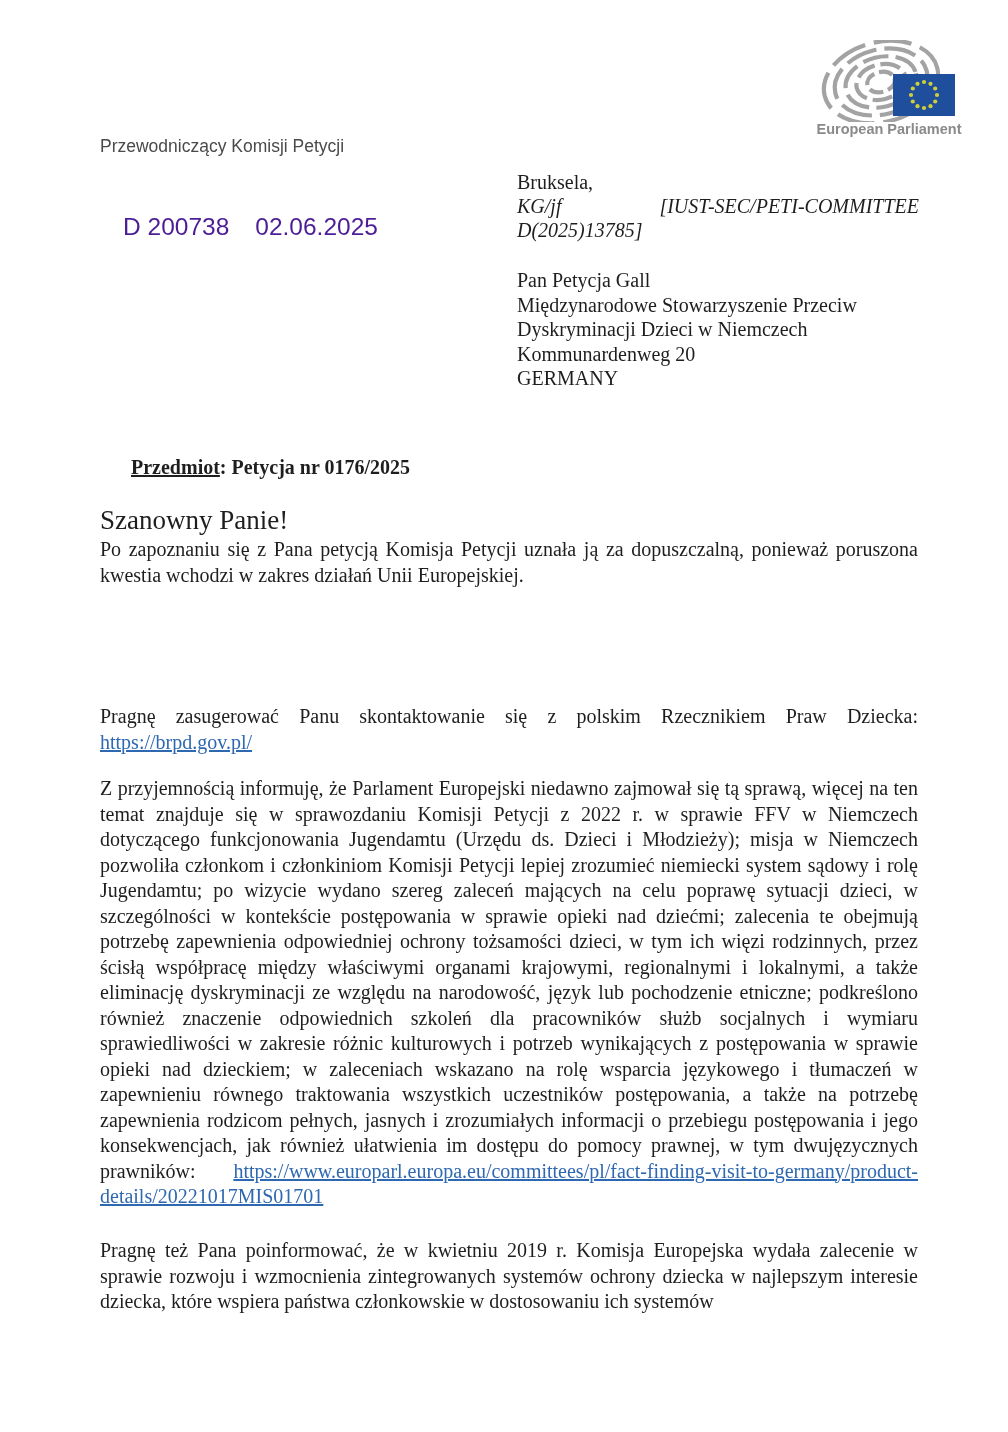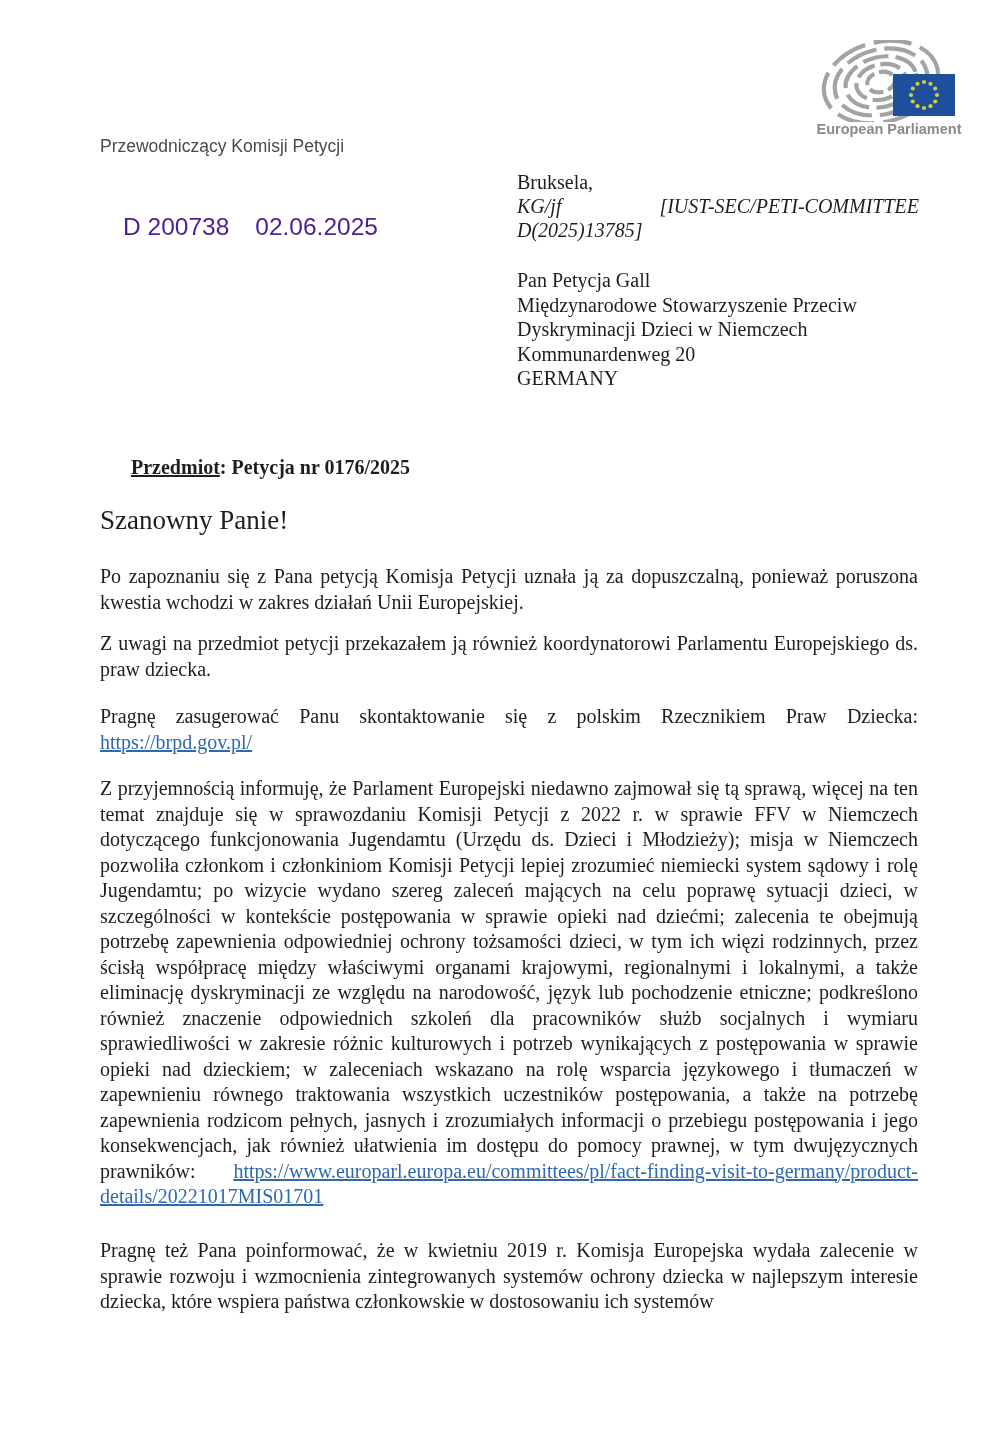--- a/index.html
+++ b/index.html
@@ -103,21 +103,21 @@
   }
   .para {
     position: absolute;
     left: 100px;
     width: 818px;
     margin: 0;
     font-size: 20px;
     line-height: 25.5px;
     text-align: justify;
   }
-  .para-1 { top: 564px; }
+  .para-1 { top: 537px; }
   .para-2 { top: 631px; }
   .para-3 { top: 704px; }
   .para-4 { top: 776px; }
   .para-5 { top: 1238px; }
   .para a {
     color: #2e68b1;
     text-decoration: underline;
   }
 </style>
 </head>
@@ -179,21 +179,20 @@
   </div>
 
   <div class="subject">
     <span class="u">Przedmiot</span><span>: Petycja nr 0176/2025</span>
   </div>
 
   <div class="salutation">Szanowny Panie!</div>
 
   <p class="para para-1">Po zapoznaniu się z Pana petycją Komisja Petycji uznała ją za dopuszczalną, ponieważ poruszona kwestia wchodzi w zakres działań Unii Europejskiej.</p>
 
-  <p class="para para-2">Z uwagi na przedmiot petycji przekazałem ją również koordynatorowi Parlamentu Europejskiego ds. praw dziecka.</p>
 
   <p class="para para-3"><span>Pragnę zasugerować Panu skontaktowanie się z polskim Rzecznikiem Praw Dziecka: </span><a href="#">https://brpd.gov.pl/</a></p>
 
   <p class="para para-4"><span>Z przyjemnością informuję, że Parlament Europejski niedawno zajmował się tą sprawą, więcej na ten temat znajduje się w sprawozdaniu Komisji Petycji z 2022 r. w sprawie FFV w Niemczech dotyczącego funkcjonowania Jugendamtu (Urzędu ds. Dzieci i Młodzieży); misja w Niemczech pozwoliła członkom i członkiniom Komisji Petycji lepiej zrozumieć niemiecki system sądowy i rolę Jugendamtu; po wizycie wydano szereg zaleceń mających na celu poprawę sytuacji dzieci, w szczególności w kontekście postępowania w sprawie opieki nad dziećmi; zalecenia te obejmują potrzebę zapewnienia odpowiedniej ochrony tożsamości dzieci, w tym ich więzi rodzinnych, przez ścisłą współpracę między właściwymi organami krajowymi, regionalnymi i lokalnymi, a także eliminację dyskryminacji ze względu na narodowość, język lub pochodzenie etniczne; podkreślono również znaczenie odpowiednich szkoleń dla pracowników służb socjalnych i wymiaru sprawiedliwości w zakresie różnic kulturowych i potrzeb wynikających z postępowania w sprawie opieki nad dzieckiem; w zaleceniach wskazano na rolę wsparcia językowego i tłumaczeń w zapewnieniu równego traktowania wszystkich uczestników postępowania, a także na potrzebę zapewnienia rodzicom pełnych, jasnych i zrozumiałych informacji o przebiegu postępowania i jego konsekwencjach, jak również ułatwienia im dostępu do pomocy prawnej, w tym dwujęzycznych prawników: </span><a href="#">https://www.europarl.europa.eu/committees/pl/fact-finding-visit-to-germany/product-details/20221017MIS01701</a></p>
 
   <p class="para para-5">Pragnę też Pana poinformować, że w kwietniu 2019 r. Komisja Europejska wydała zalecenie w sprawie rozwoju i wzmocnienia zintegrowanych systemów ochrony dziecka w najlepszym interesie dziecka, które wspiera państwa członkowskie w dostosowaniu ich systemów</p>
 
 </div>
 
 </body></html>

